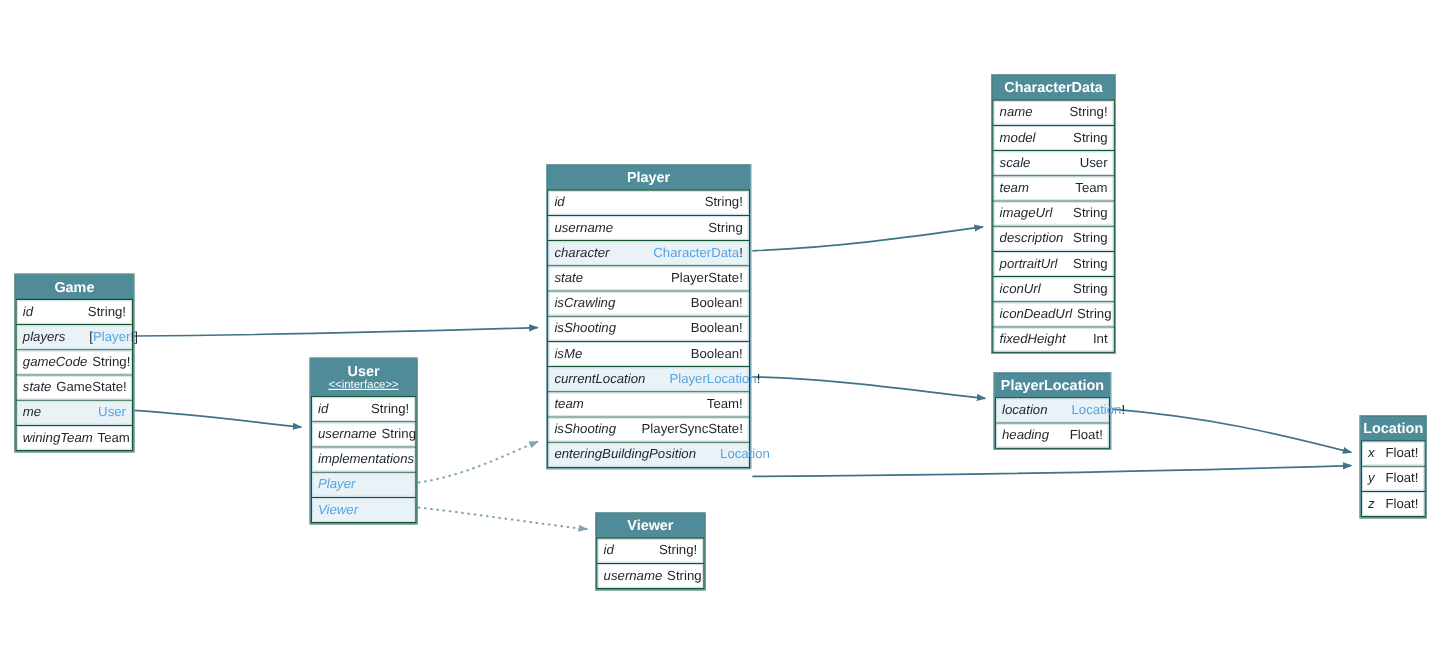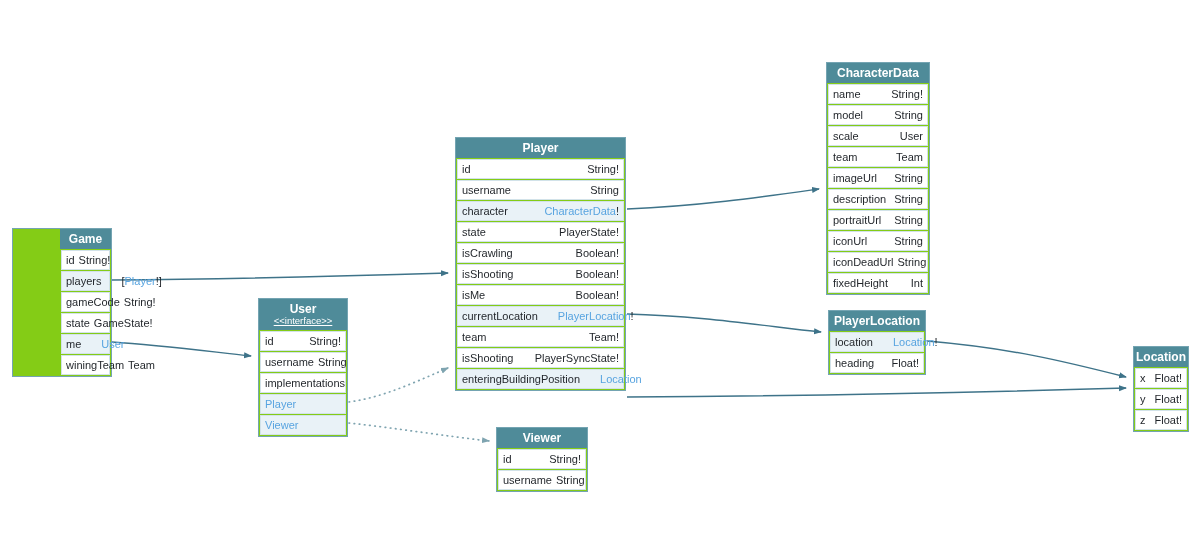--- a/index.html
+++ b/index.html
@@ -23,21 +23,21 @@
   .edge { fill: none; stroke: var(--edge); stroke-width: 1.4; }
   .edge.dotted {
     stroke: var(--edge-dotted);
     stroke-width: 1.7;
     stroke-dasharray: 0.6 4.6;
     stroke-linecap: round;
   }
   .gtable {
     position: absolute;
     box-sizing: border-box;
-    background: #84cc16;
+    background: #14532d;
     border: 1px solid var(--table-border);
     box-shadow: 0 0 0 1px rgba(255,255,255,0);
     font-size: 11px;
     color: var(--text);
   }
   .thead {
     background: var(--header-bg);
     color: var(--header-text);
     text-align: center;
     height: 20px;
@@ -57,21 +57,21 @@
     border: 1px solid var(--row-border);
     background: var(--row-bg);
     display: flex;
     justify-content: space-between;
     align-items: center;
     gap: 4px;
     padding: 0 4px;
     white-space: nowrap;
   }
   .trow.hl { background: var(--row-hl); gap: 20px; }
-  .fname { color: var(--text); }
+  .fname { color: var(--text); font-style: italic; }
   .fname.link { color: var(--link); }
   .ftype { text-align: right; color: var(--text); }
   .ftype .link { color: var(--link); }
 </style>
 </head>
 <body>
 
 <div class="canvas">
   <svg id="edges-layer" width="1200" height="547" viewBox="0 0 1200 547">
       <defs>
@@ -85,21 +85,21 @@
       <path d="M112,280 C240,279 350,276 448,273" class="edge" marker-end="url(#arrow-solid)"></path>
       <path d="M112,342 C160,345 205,351 251,356" class="edge" marker-end="url(#arrow-solid)"></path>
       <path d="M627,209 C700,206 762,197 819,189" class="edge" marker-end="url(#arrow-solid)"></path>
       <path d="M627,314 C700,316 757,325 821,332" class="edge" marker-end="url(#arrow-solid)"></path>
       <path d="M627,397 C800,396 990,392 1126,388" class="edge" marker-end="url(#arrow-solid)"></path>
       <path d="M927,341 C1010,348 1063,361 1126,377" class="edge" marker-end="url(#arrow-solid)"></path>
       <path d="M349,402 C385,397 417,381 448,368" class="edge dotted" marker-end="url(#arrow-dotted)"></path>
       <path d="M349,423 C395,428 445,436 489,441" class="edge dotted" marker-end="url(#arrow-dotted)"></path>
     </svg>
   <div id="tables">
-      <div class="gtable" style="left: 12px; top: 228px; width: 100px; padding-left: 47px;">
+      <div class="gtable" style="left: 12px; top: 228px; width: 100px;">
         <div class="thead">
           <div class="ttitle">Game</div>
         </div>
         <div class="trow">
           <span class="fname">id</span>
           <span class="ftype"><span>String!</span></span>
         </div>
         <div class="trow hl">
           <span class="fname">players</span>
           <span class="ftype"><span>[</span><span class="link">Player</span><span>!]</span></span>

